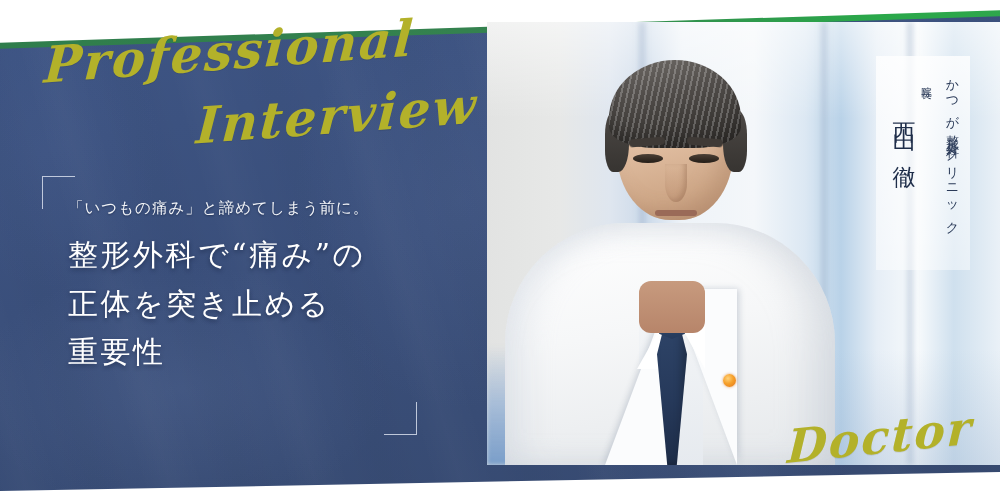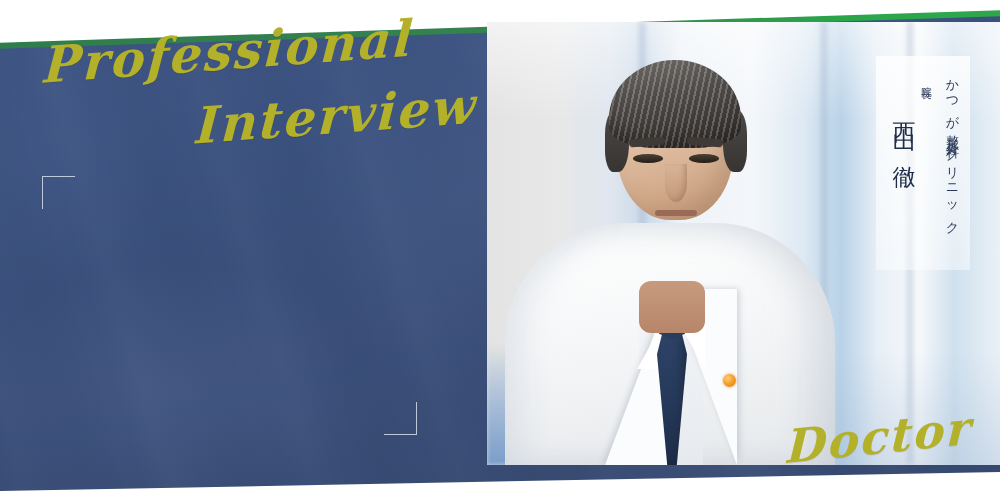--- a/index.html
+++ b/index.html
@@ -444,20 +444,26 @@
 
   <div class="navy-shape"></div>
   <div class="green-edge"></div>
 
   <div class="script" id="script-professional">Professional</div>
   <div class="script" id="script-interview">Interview</div>
 
   <div class="bracket" id="bracket-top-left"></div>
   <div class="bracket" id="bracket-bottom-right"></div>
 
+  <div id="copy">
+    <p id="lead-text">「いつもの痛み」と諦めてしまう前に。</p>
+    <p class="headline-line">整形外科で“痛み”の</p>
+    <p class="headline-line">正体を突き止める</p>
+    <p class="headline-line">重要性</p>
+  </div>
 
   <div id="photo">
     <div class="clinic-bg"></div>
     <div class="mullion" style="left:150px;"></div>
     <div class="mullion" style="left:332px;"></div>
     <div class="mullion" style="left:418px;"></div>
     <div class="bench"></div>
     <div class="bench-rail"></div>
     <div class="bench-rail b2"></div>
 

